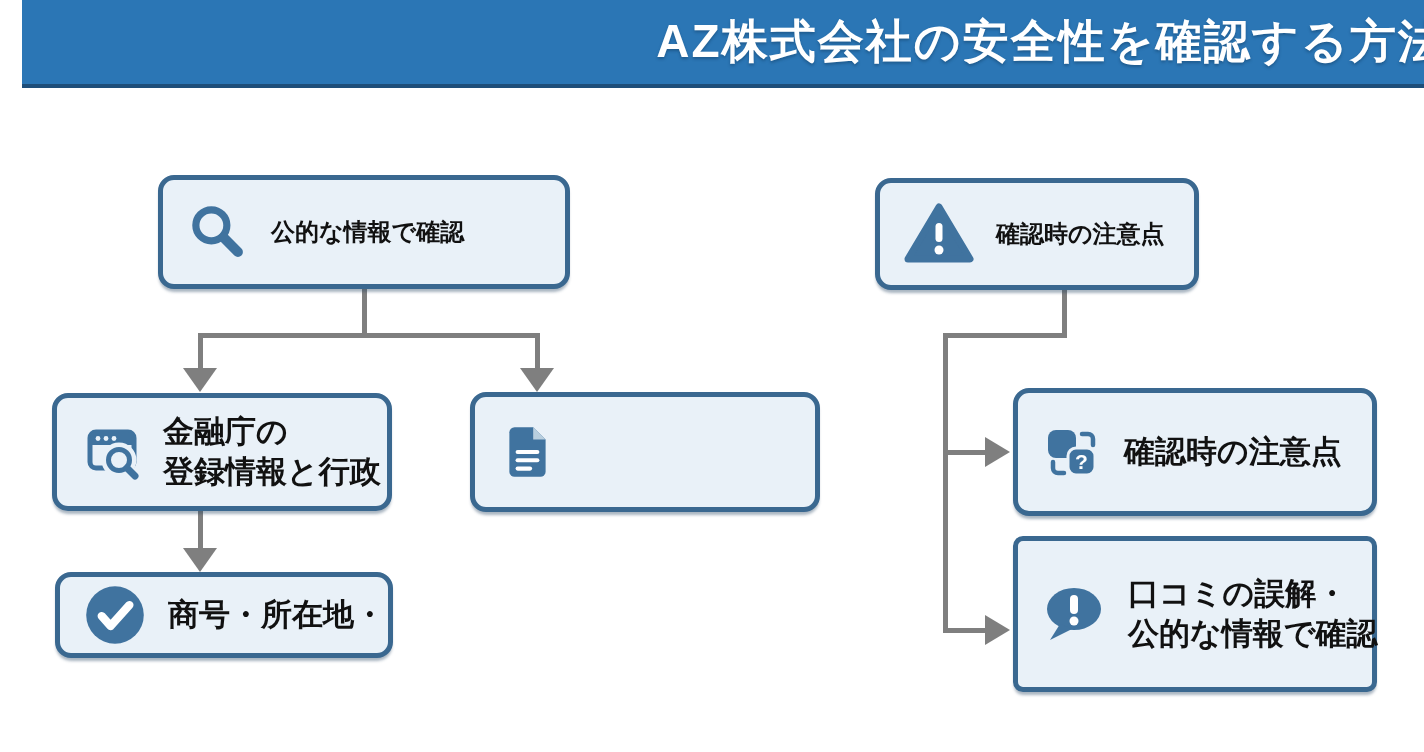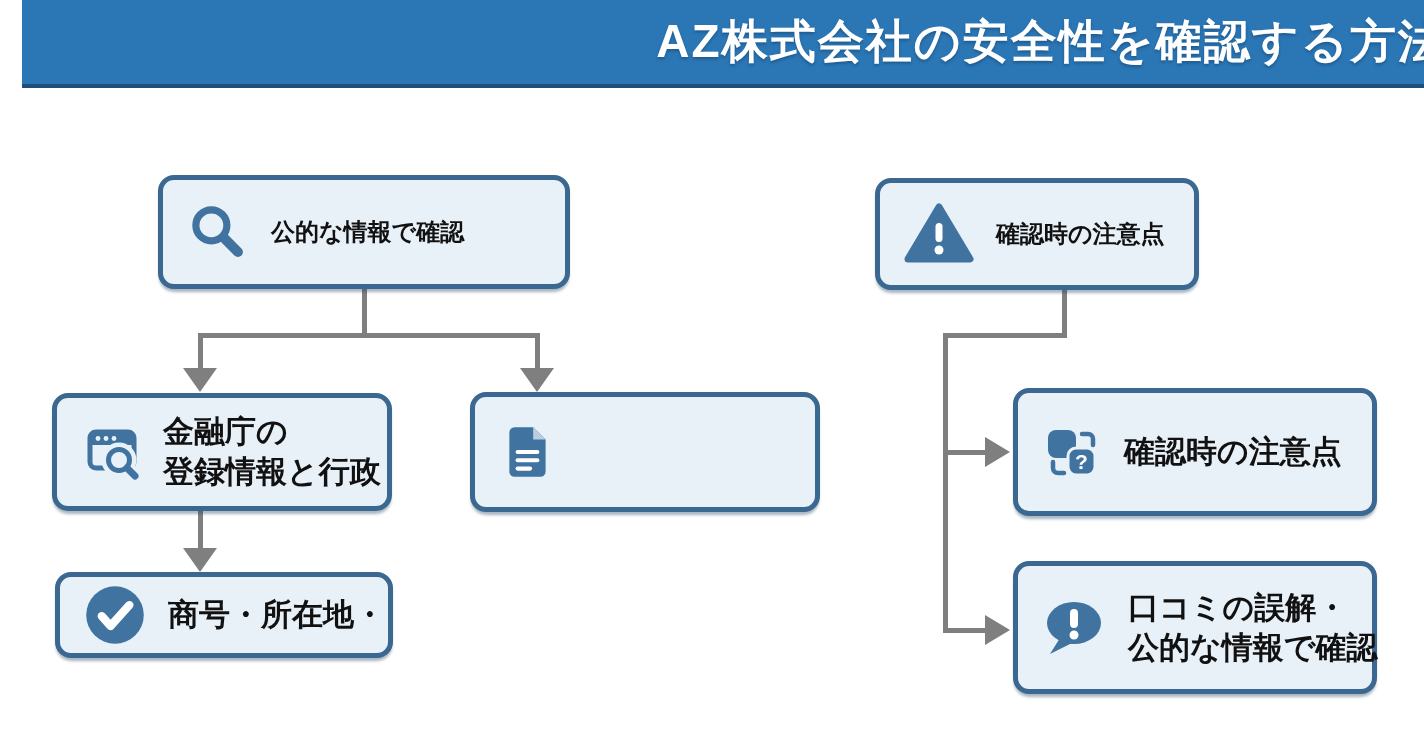--- a/index.html
+++ b/index.html
@@ -155,21 +155,21 @@
         <path d="M11 40 v6 a5 5 0 0 0 5 5 h6" fill="none" stroke="#40739f" stroke-width="4.5" stroke-linecap="round"></path>
         <rect x="26" y="26" width="27" height="27" rx="8" fill="#40739f" stroke="#e9f1f8" stroke-width="3"></rect>
         <text x="39.5" y="47" font-size="21" font-weight="bold" fill="#ffffff" text-anchor="middle" font-family="Liberation Sans, sans-serif">?</text>
       </svg>
     </span>
     <div class="label">
       <span>確認時の注意点</span>
     </div>
   </div>
 
-  <div class="node child" style="left:1013px;top:561px;width:364px;height:133px;">
+  <div class="node child" style="left:1013px;top:536px;width:364px;height:156px;border-radius:10px;">
     <span class="icon">
       <svg width="64" height="60" viewBox="0 0 64 60">
         <ellipse cx="32" cy="25" rx="27" ry="21" fill="#40739f"></ellipse>
         <path d="M18 40 L8 56 L30 45 Z" fill="#40739f"></path>
         <rect x="28" y="11" width="8" height="19" rx="4" fill="#ffffff"></rect>
         <circle cx="32" cy="37" r="4.5" fill="#ffffff"></circle>
       </svg>
     </span>
     <div class="label">
       <span>口コミの誤解・</span>

